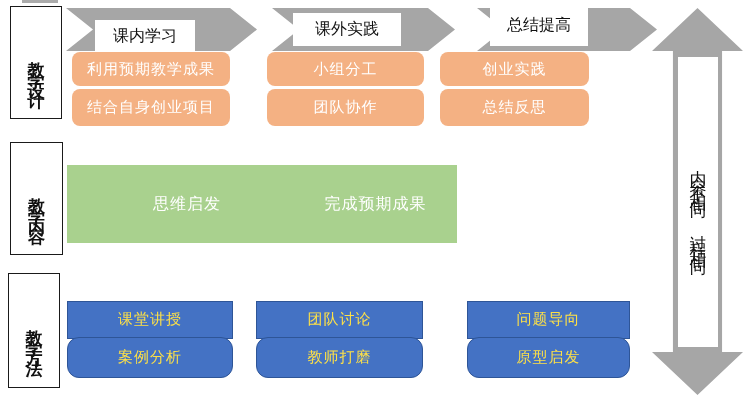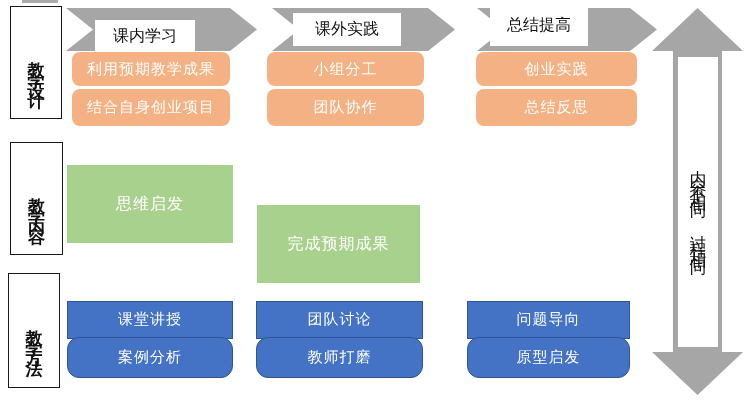--- a/index.html
+++ b/index.html
@@ -38,39 +38,39 @@
 
   
   .obox{
     position:absolute;background:var(--orange,#F4B183);color:#fff;
     display:flex;align-items:center;justify-content:center;font-size:15px;letter-spacing:1px;border-radius:8px;
   }
   .o-r1{top:52px;height:34px;}
   .o-r2{top:89px;height:37px;}
   .o-c1{left:72px;width:158px;}
   .o-c2{left:267px;width:157px;}
-  .o-c3{left:476px;width:161px;}
+  .o-c3{left:440px;width:149px;}
 
   
   .gbox{
     position:absolute;top:165px;height:78px;background:var(--green,#A9D18E);color:#fff;
-    display:flex;align-items:center;justify-content:center;font-size:16px;letter-spacing:1px;
+    display:flex;align-items:center;justify-content:center;font-size:16px;letter-spacing:1px;padding-left:37px;
   }
   .g-c1{left:67px;width:166px;}
-  .g-c2{left:257px;width:163px;margin-top:40px;}
+  .g-c2{left:257px;width:163px;}
   .g-c3{left:468px;width:164px;}
 
   
   .bgroup{position:absolute;top:301px;height:77px;}
   .b-c1{left:67px;width:166px;}
   .b-c2{left:256px;width:167px;}
   .b-c3{left:467px;width:163px;}
   .bcell{
     box-sizing:border-box;width:100%;background:var(--blue,#4472C4);
-    border:1.5px solid var(--blue-border,#2E5597);color:#ffffff;
+    border:1.5px solid var(--blue-border,#2E5597);color:#fde047;
     display:flex;align-items:center;justify-content:center;font-size:15px;letter-spacing:1px;
   }
   .bcell.top{height:37.5px;}
   .bcell.bottom{height:41px;margin-top:-1.5px;border-radius:12px;}
 
   
   .varrow{
     position:absolute;left:652px;top:8px;width:91px;height:387px;background:var(--gray,#A6A6A6);
     clip-path:polygon(50% 0, 100% 43px, 77% 43px, 77% calc(100% - 43px), 100% calc(100% - 43px), 50% 100%, 0 calc(100% - 43px), 23% calc(100% - 43px), 23% 43px, 0 43px);
   }

